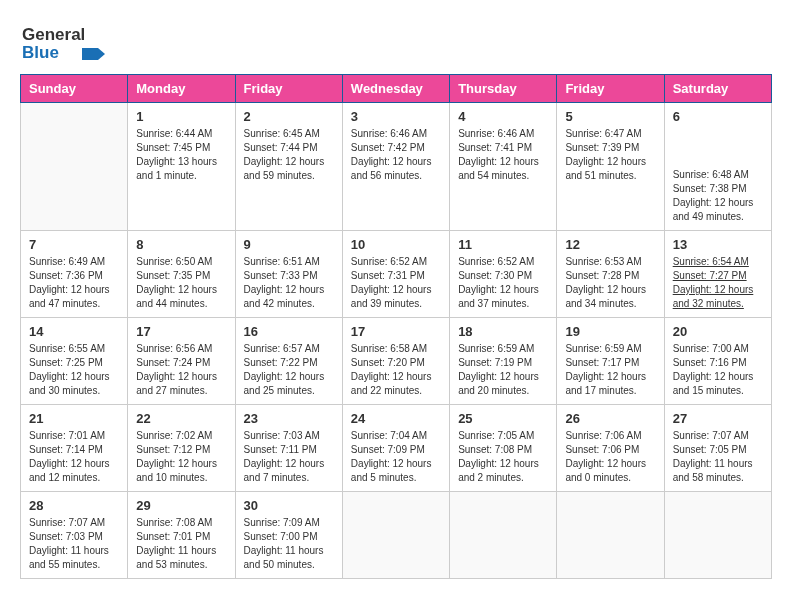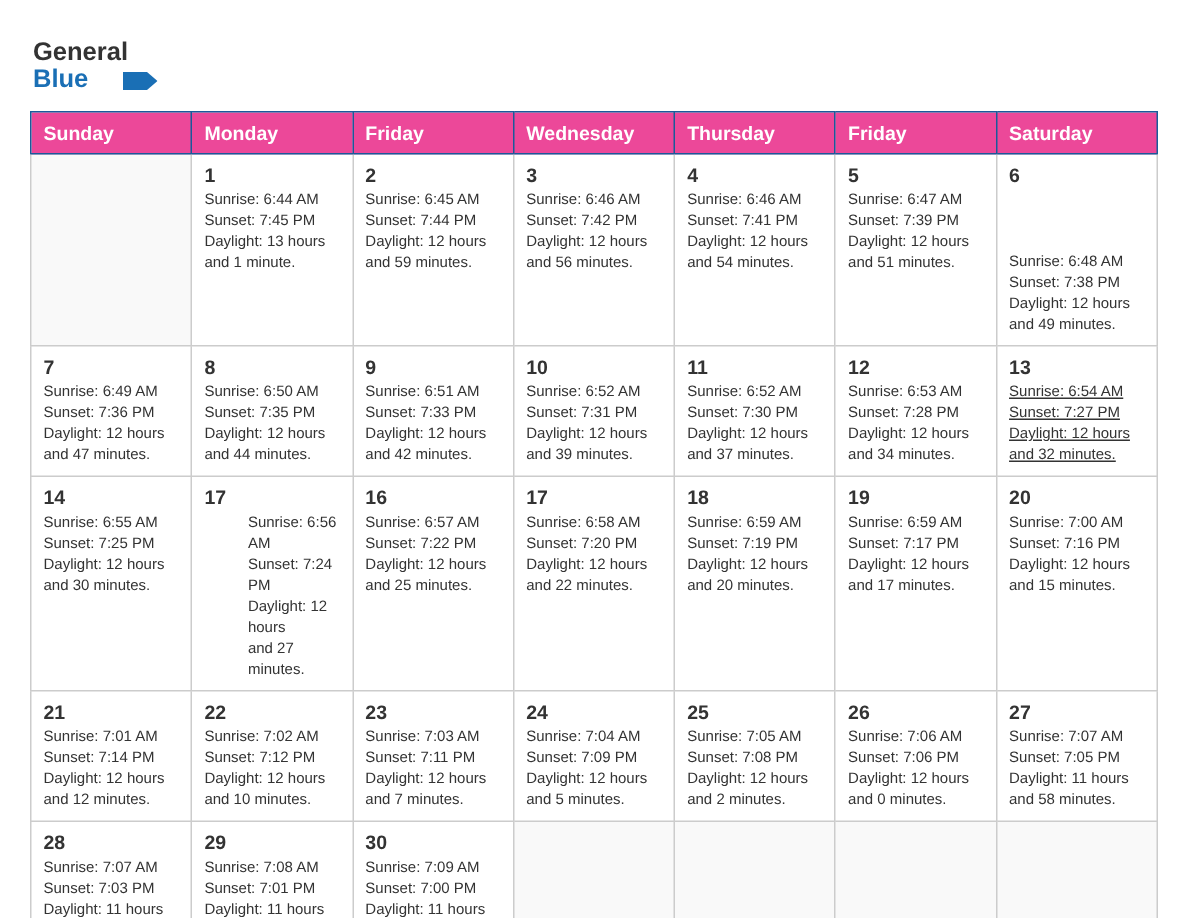--- a/index.html
+++ b/index.html
@@ -201,21 +201,21 @@
       <tr>
         <td>
           <span class="day-num">14</span>
           <div class="day-info" style="white-space: pre-line;">Sunrise: 6:55 AM
 Sunset: 7:25 PM
 Daylight: 12 hours
 and 30 minutes.</div>
         </td>
         <td>
           <span class="day-num">17</span>
-          <div class="day-info" style="white-space: pre-line; margin-left: 29px;">Sunrise: 6:56 AM
+          <div class="day-info" style="white-space: pre-line;">Sunrise: 6:56 AM
 Sunset: 7:24 PM
 Daylight: 12 hours
 and 27 minutes.</div>
         </td>
         <td>
           <span class="day-num">16</span>
           <div class="day-info" style="white-space: pre-line;">Sunrise: 6:57 AM
 Sunset: 7:22 PM
 Daylight: 12 hours
 and 25 minutes.</div>

